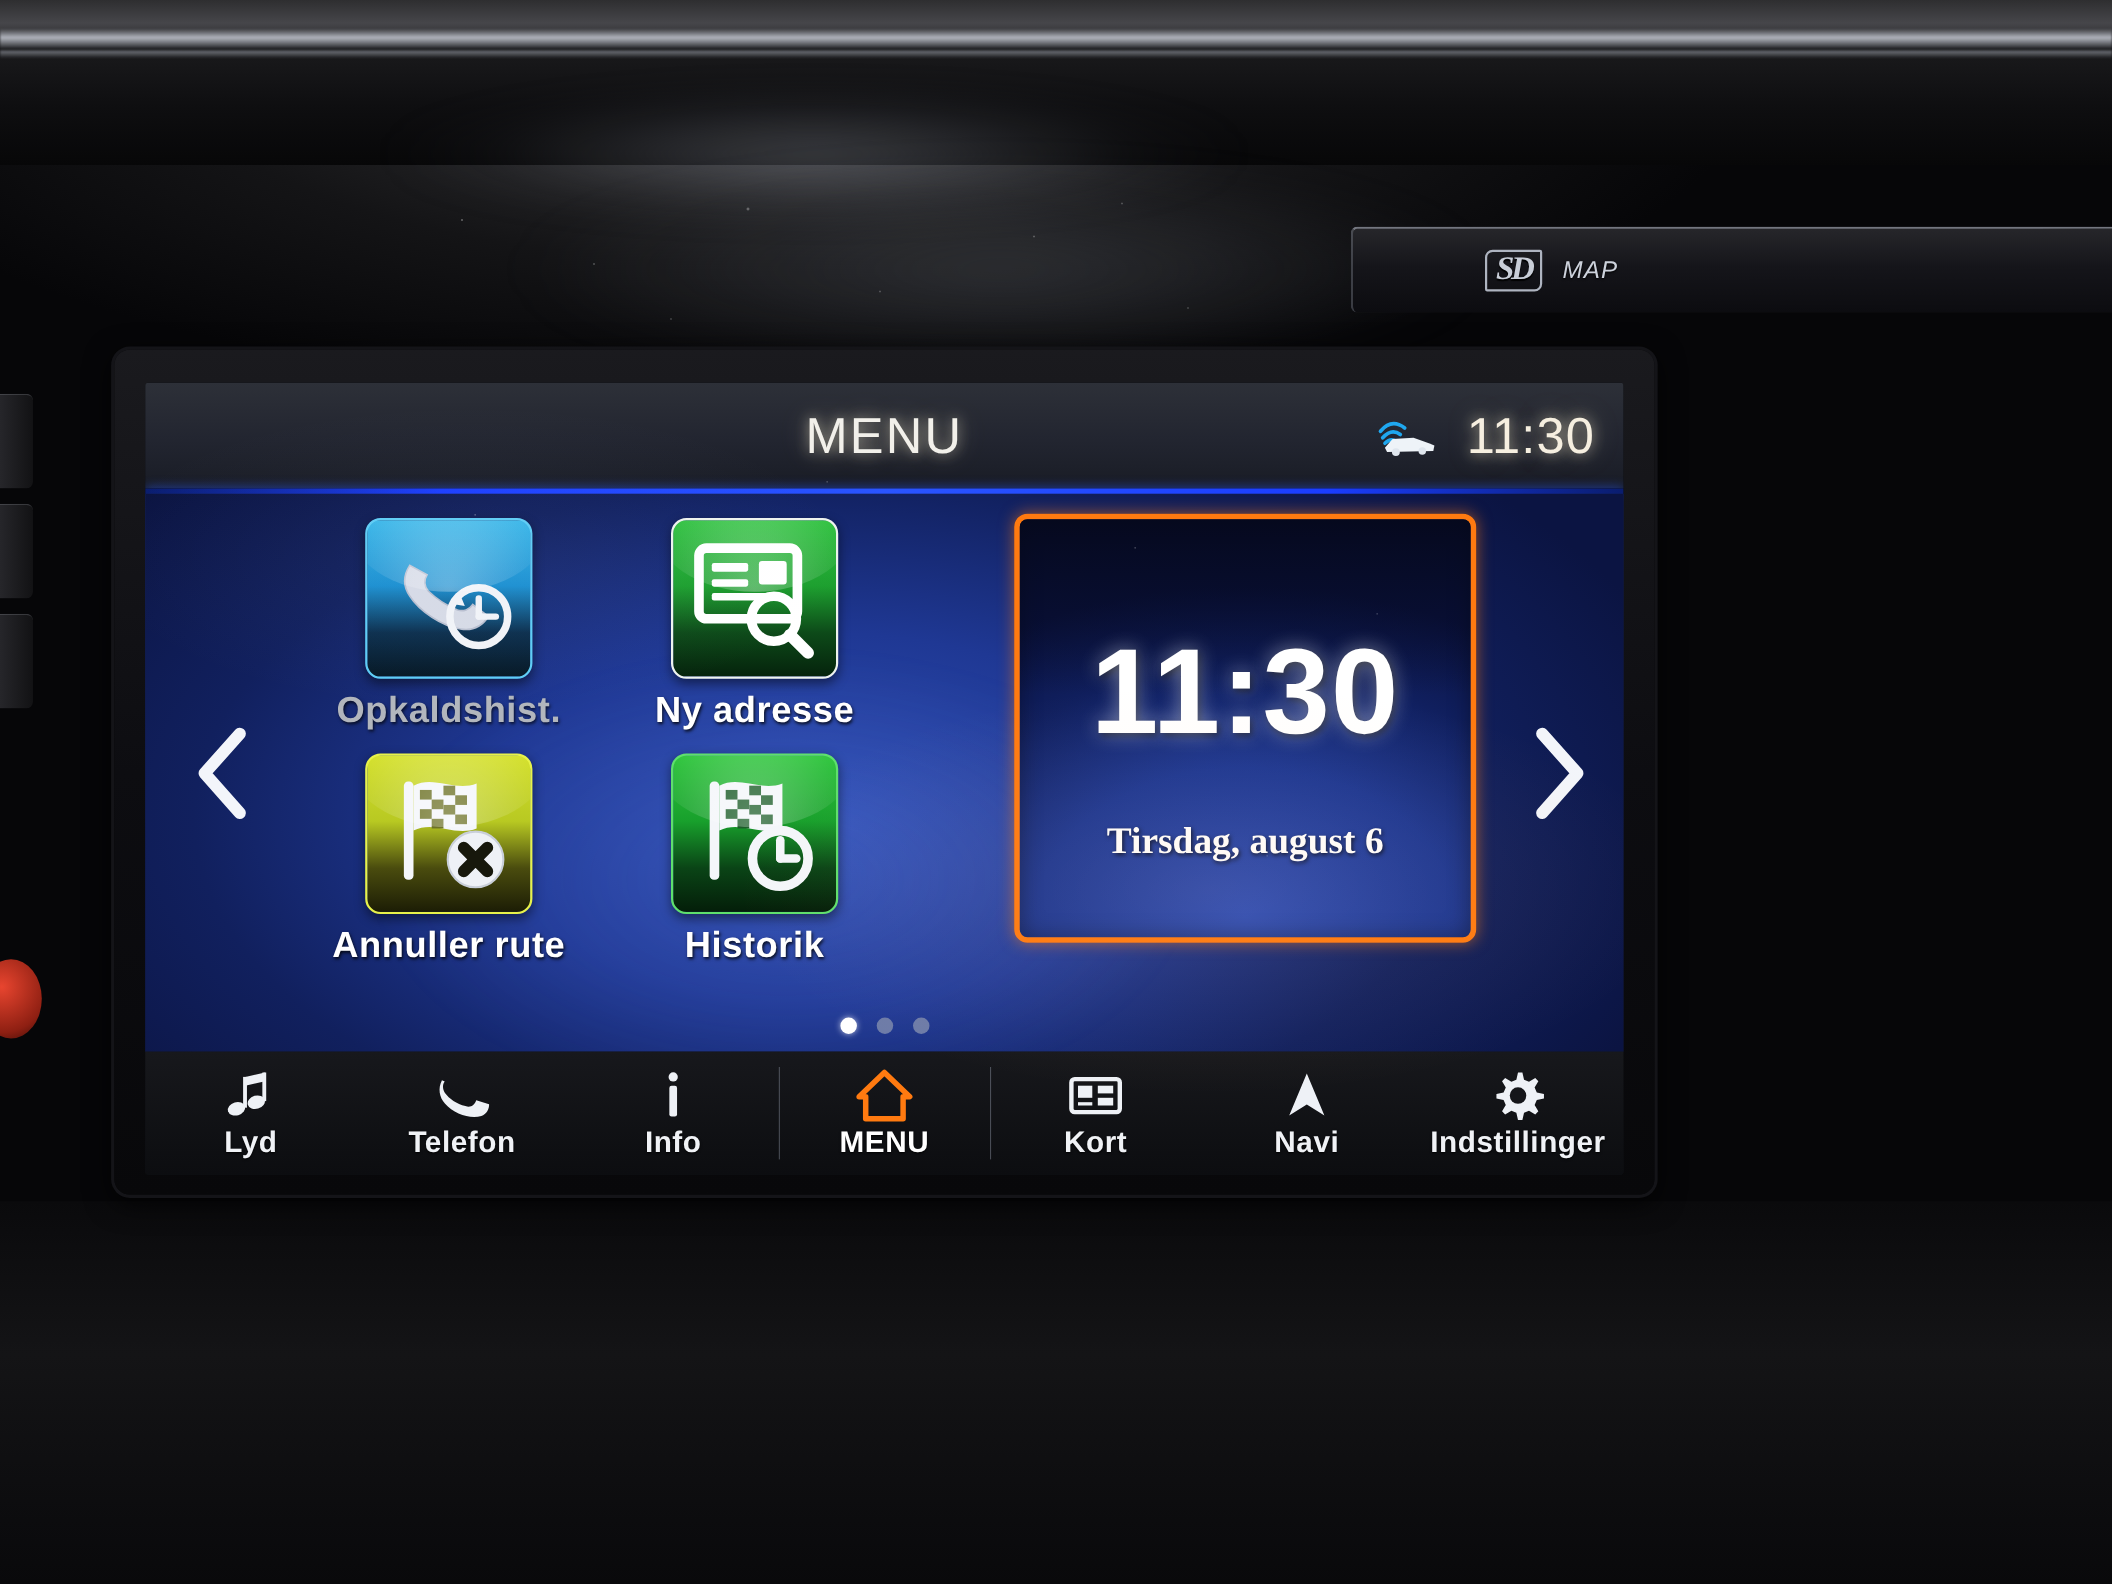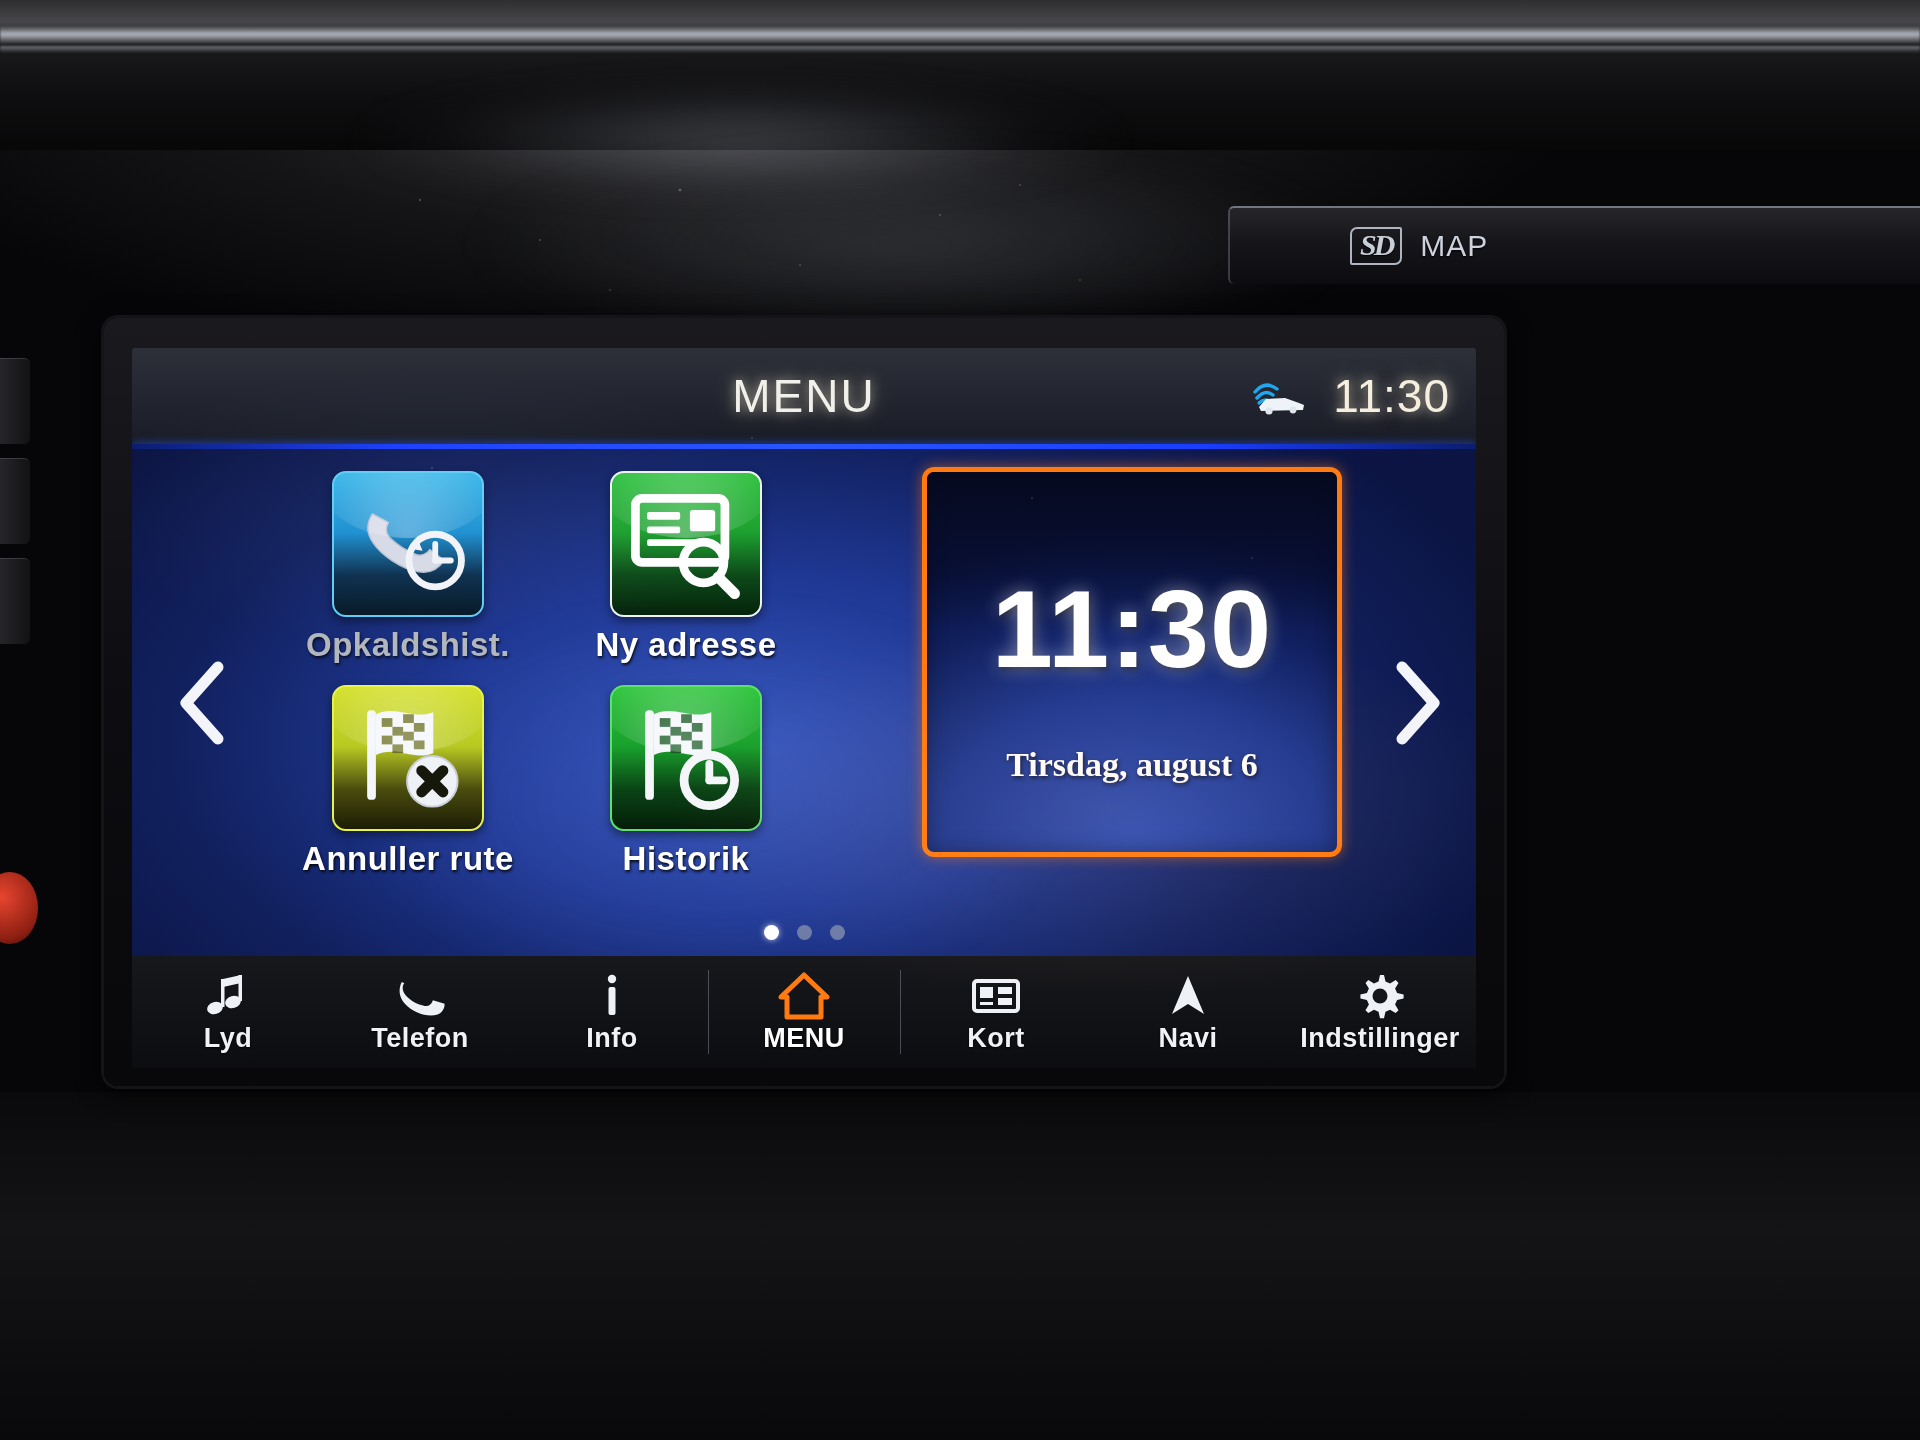--- a/index.html
+++ b/index.html
@@ -77,22 +77,23 @@
     font-style: italic; font-weight: bold;
     font-size: 30px; color: #c9ced8;
     letter-spacing: -3px;
     border: 2px solid #aeb4c0;
     border-radius: 7px 2px 7px 2px;
     padding: 0 8px 2px 8px;
     line-height: 1.05;
     text-shadow: 0 1px 1px #000;
   }
   .sd-map-label {
-    font-size: 30px; color: #cdd2dc; letter-spacing: 1px;
+    font-size: 22px; color: #cdd2dc; letter-spacing: 1px;
     text-shadow: 0 1px 2px #000;
+    font-style: italic;
   }
 
   
   .sidebtn {
     position: absolute; left: 0; width: 30px;
     background: linear-gradient(90deg, #26262a, #121214);
     border-radius: 0 6px 6px 0;
     border-top: 1px solid rgba(150,155,165,0.25);
   }
   .knob-red {

